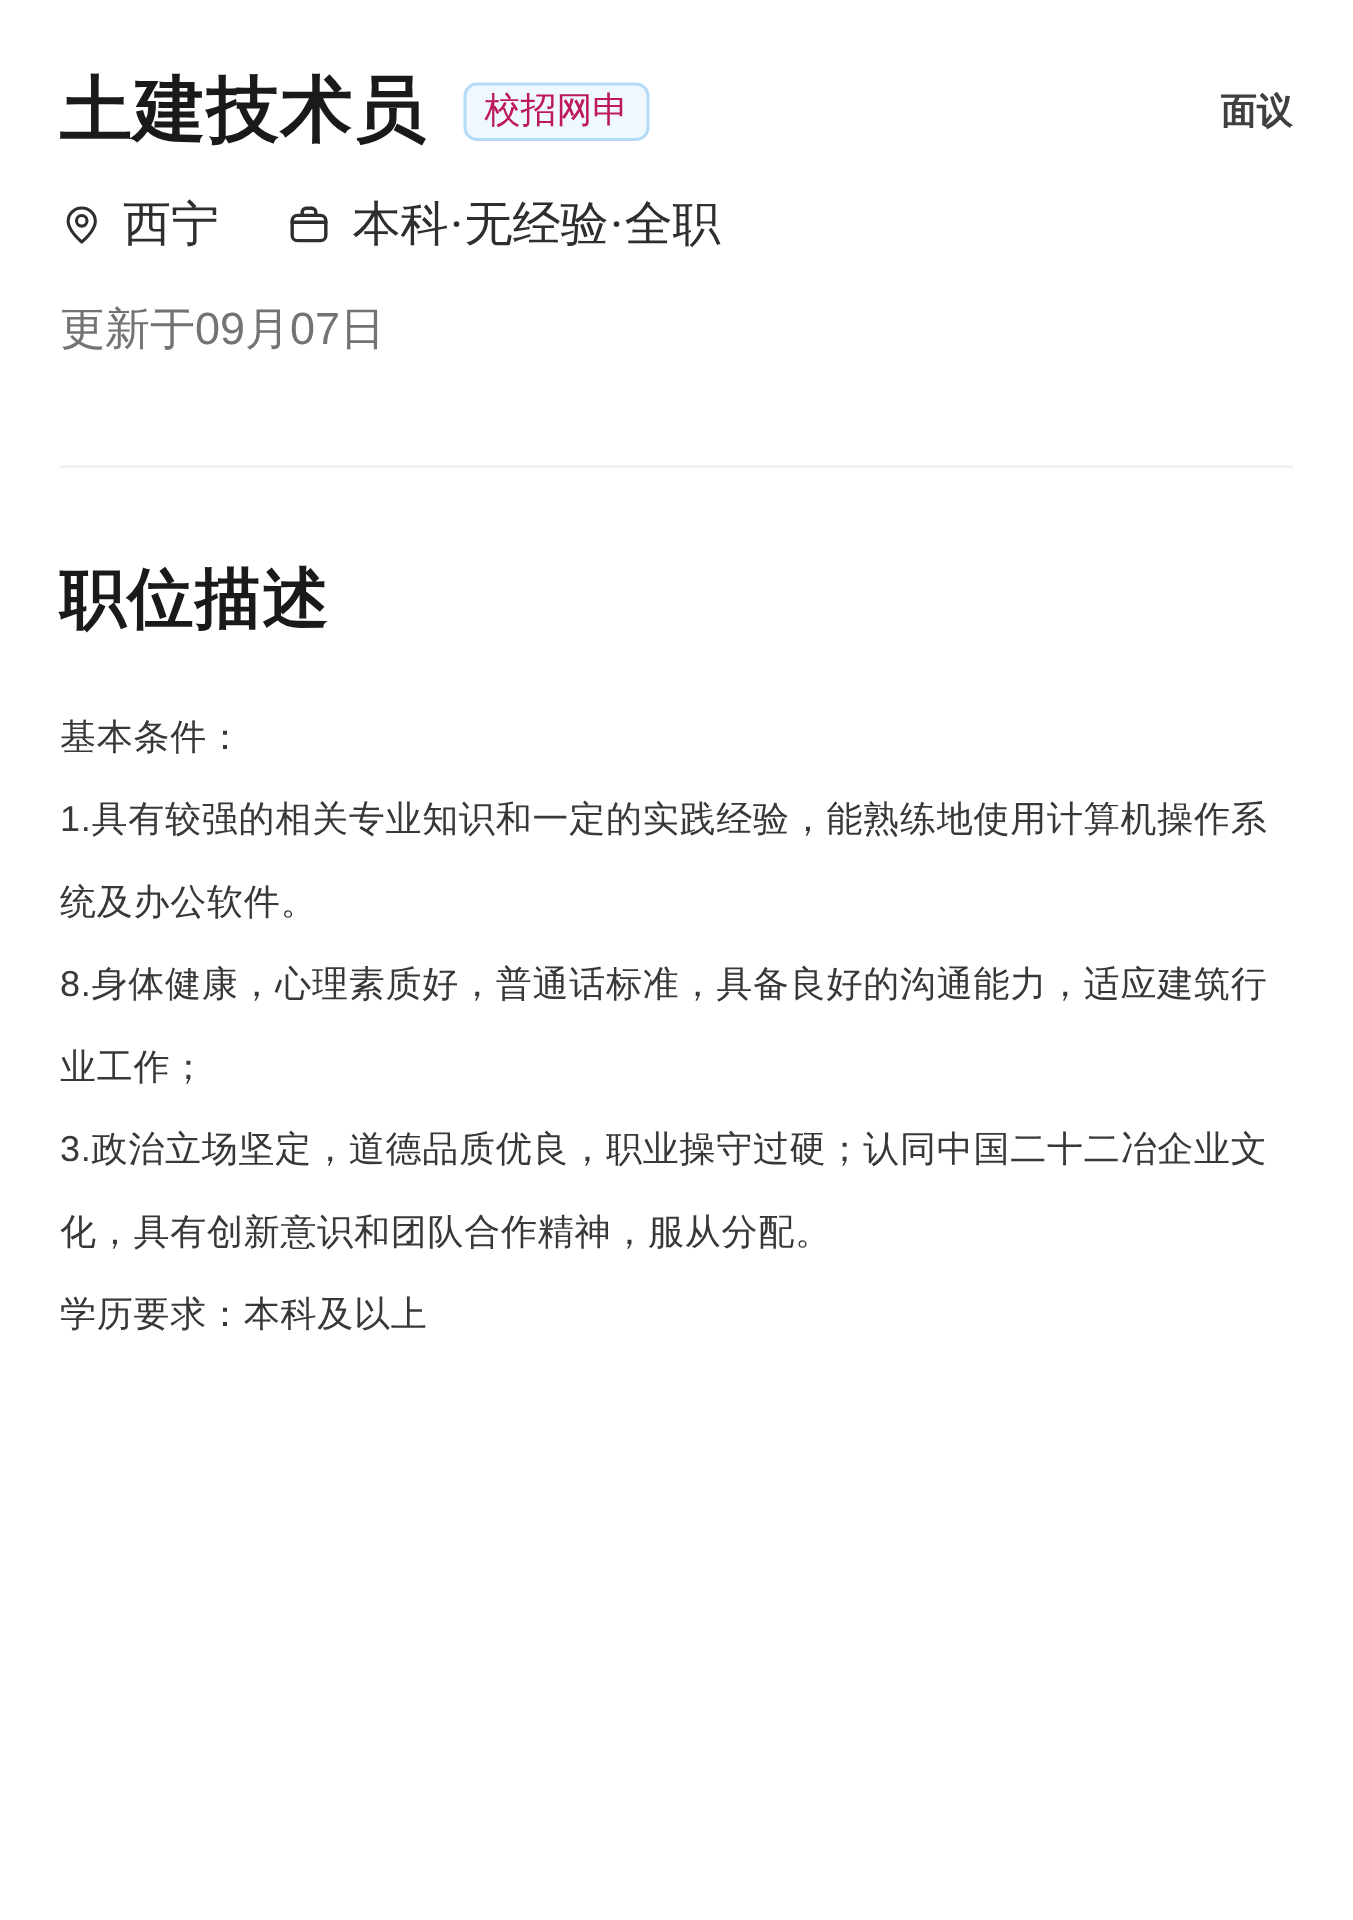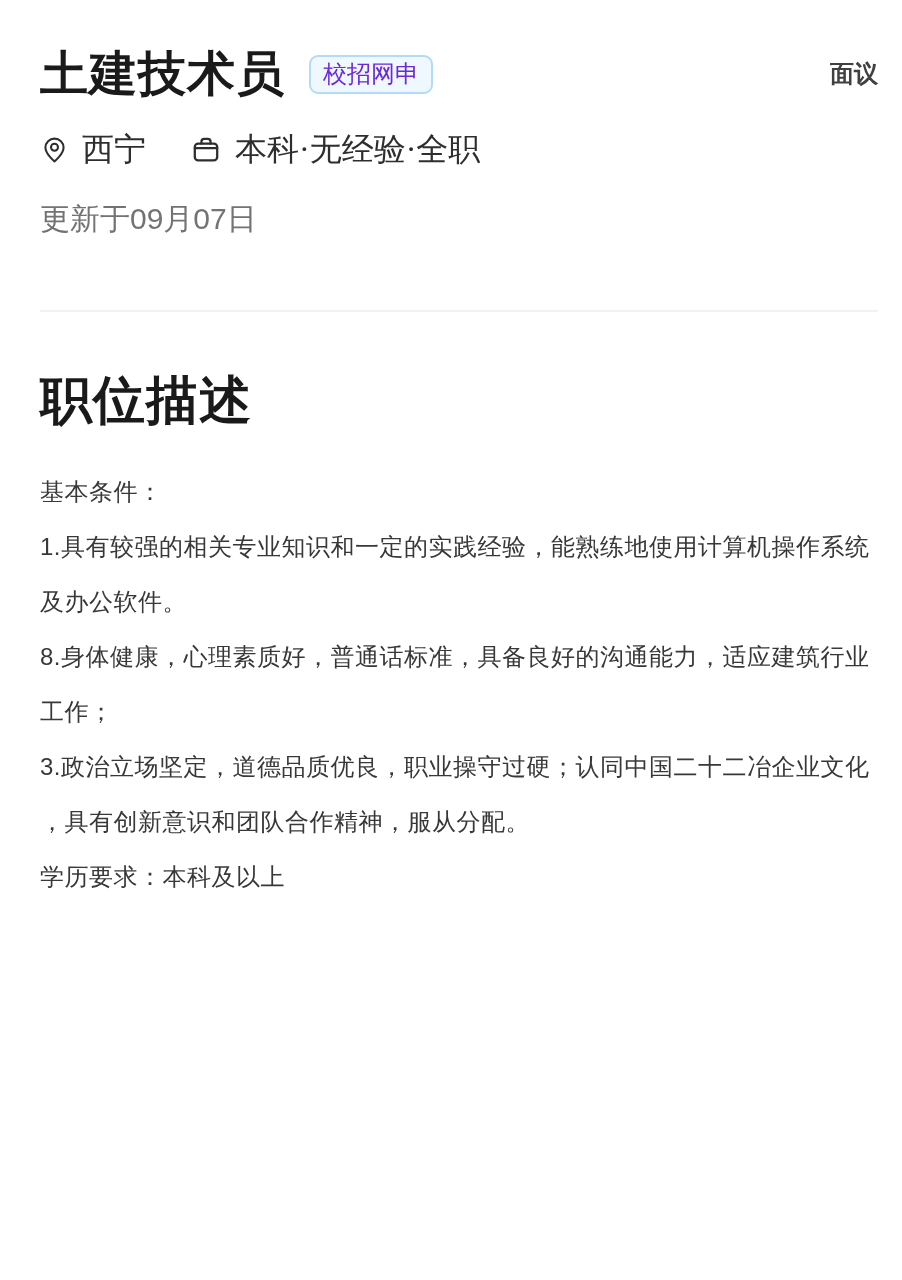--- a/index.html
+++ b/index.html
@@ -6,21 +6,21 @@
     margin: 0;
     padding: 0;
     background: #ffffff;
     font-family: "Liberation Sans", "DejaVu Sans", sans-serif;
   }
   .page {
     position: relative;
     width: 902px;
     height: 1280px;
     box-sizing: border-box;
-    padding: 46px 24px 40px 40px;
+    padding: 46px 40px 40px 40px;
     background: #ffffff;
     overflow: hidden;
     border-radius: 17px;
   }
   
   .title-row {
     display: flex;
     align-items: center;
   }
   .job-title {
@@ -30,21 +30,21 @@
     font-weight: 700;
     color: #1a1a1a;
     letter-spacing: 1px;
   }
   .badge {
     display: inline-block;
     margin-left: 24px;
     padding: 3px 12px 4px 12px;
     font-size: 24px;
     line-height: 28px;
-    color: #6d28d9;
+    color: #be185d;
     background: #eff8fe;
     border: 2px solid #b3dbf7;
     border-radius: 9px;
     white-space: nowrap;
   }
   .salary {
     margin-left: auto;
     font-size: 24px;
     font-weight: 700;
     color: #404040;
@@ -74,21 +74,21 @@
   
   .divider {
     border: none;
     height: 2px;
     background: #f3f1f1;
     margin: 70px 0 0 0;
   }
   
   .section-title {
     margin: 60px 0 0 0;
-    font-size: 52px;
+    font-size: 44px;
     line-height: 56px;
     font-weight: 700;
     color: #1a1a1a;
     letter-spacing: 1px;
   }
   .body-text {
     margin-top: 36px;
   }
   .body-text p {
     margin: 0;

